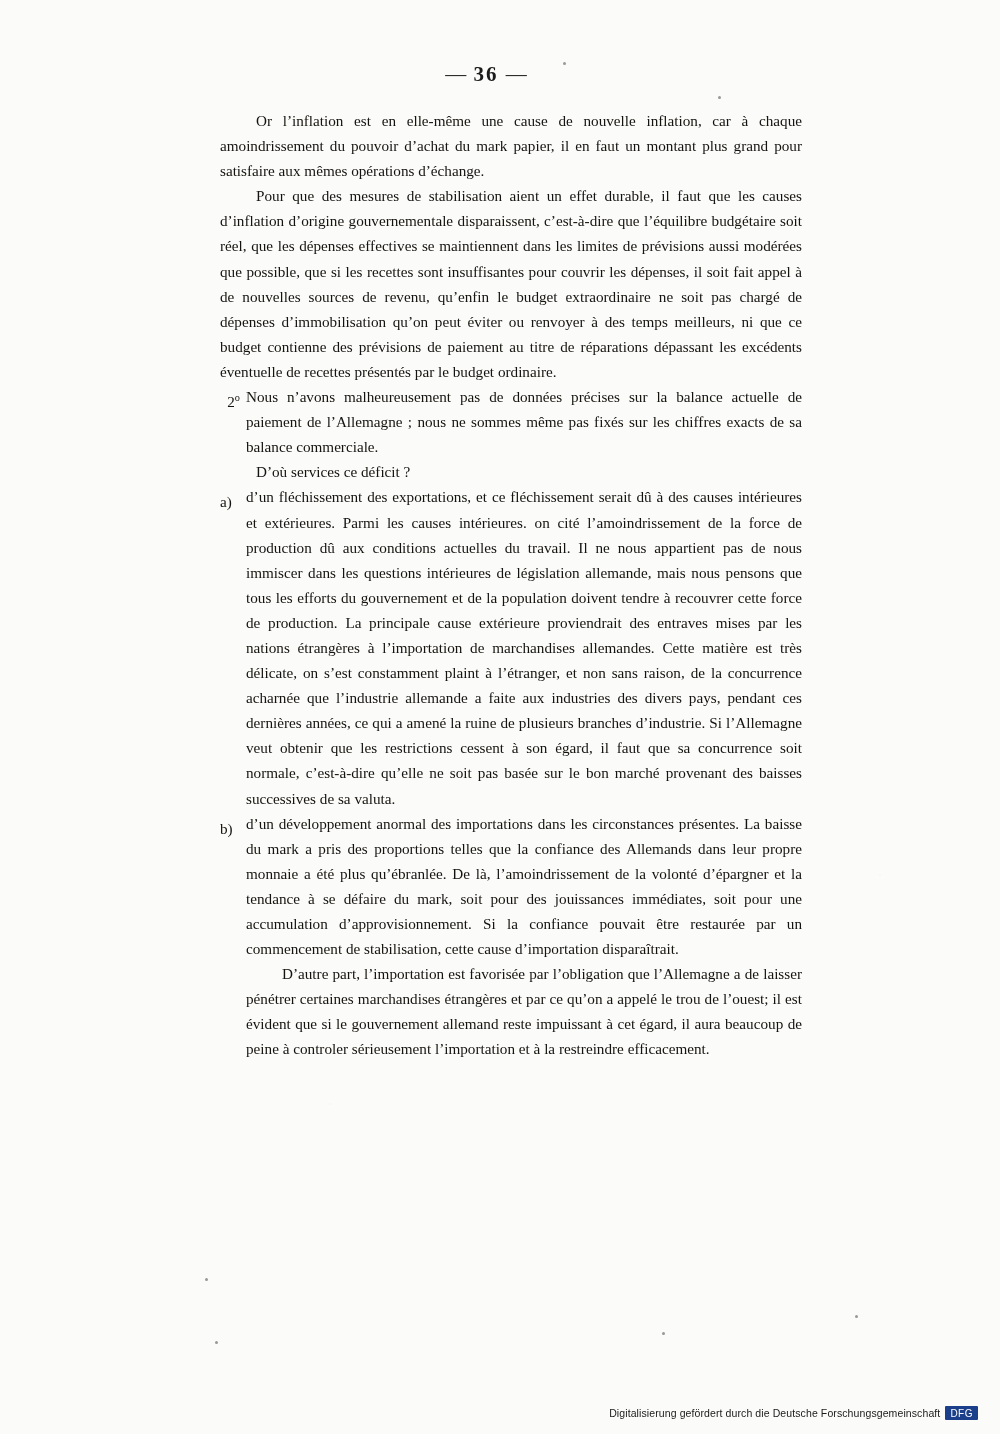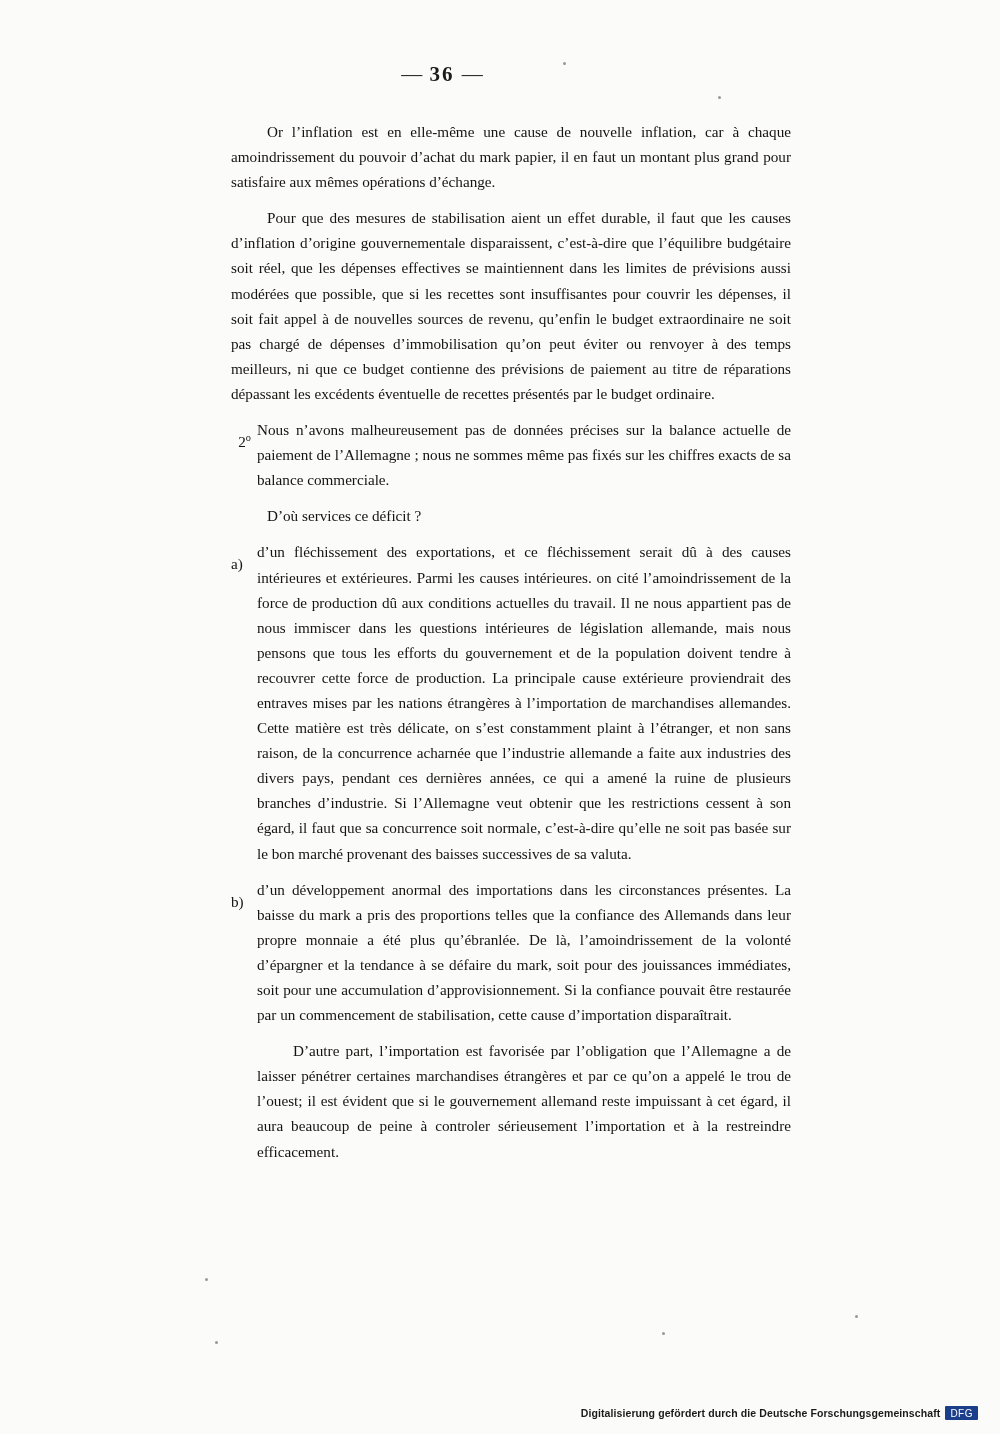--- a/index.html
+++ b/index.html
@@ -37,49 +37,50 @@
   .page-number {
     position: absolute;
     top: 62px;
     left: 0;
     width: 884px;
     text-align: center;
     font-size: 21px;
     font-weight: bold;
     letter-spacing: 2px;
     font-family: "Liberation Serif", serif;
+    padding-left: 44px;
   }
   .page-number .dash {
     font-weight: normal;
     letter-spacing: 0;
   }
   .content {
     position: absolute;
     top: 108px;
     left: 220px;
     width: 582px;
     font-size: 15.2px;
     line-height: 25.1px;
     text-align: justify;
     text-justify: inter-word;
     color: #15130f;
   }
   p {
-    margin: 11px;
+    margin: 0;
     text-indent: 36px;
   }
   p.hang {
     text-indent: 0;
     padding-left: 26px;
     position: relative;
   }
   p.hang > .marker {
     position: absolute;
     left: -24px;
-    top: 12px;
+    top: 5px;
     width: 44px;
     text-align: right;
     font-family: Liberation Serif, serif;
   }
   p.hang.letter > .marker {
     left: 0px;
     width: 20px;
     text-align: left;
   }
   p.block {
@@ -102,21 +103,21 @@
     position: absolute;
     right: 22px;
     bottom: 0;
     display: flex;
     align-items: center;
     gap: 5px;
   }
   .footer-text {
     font-family: "Liberation Sans", sans-serif;
     font-size: 10.5px;
-    font-weight: bold;
+    font-weight: normal;
     color: #1a1a1a;
     letter-spacing: .1px;
   }
   .dfg-badge {
     background: #1b3f8b;
     color: #ffffff;
     font-family: "Liberation Sans", sans-serif;
     font-size: 10px;
     font-weight: normal;
     padding: 1.5px 5px 1.5px 5px;

